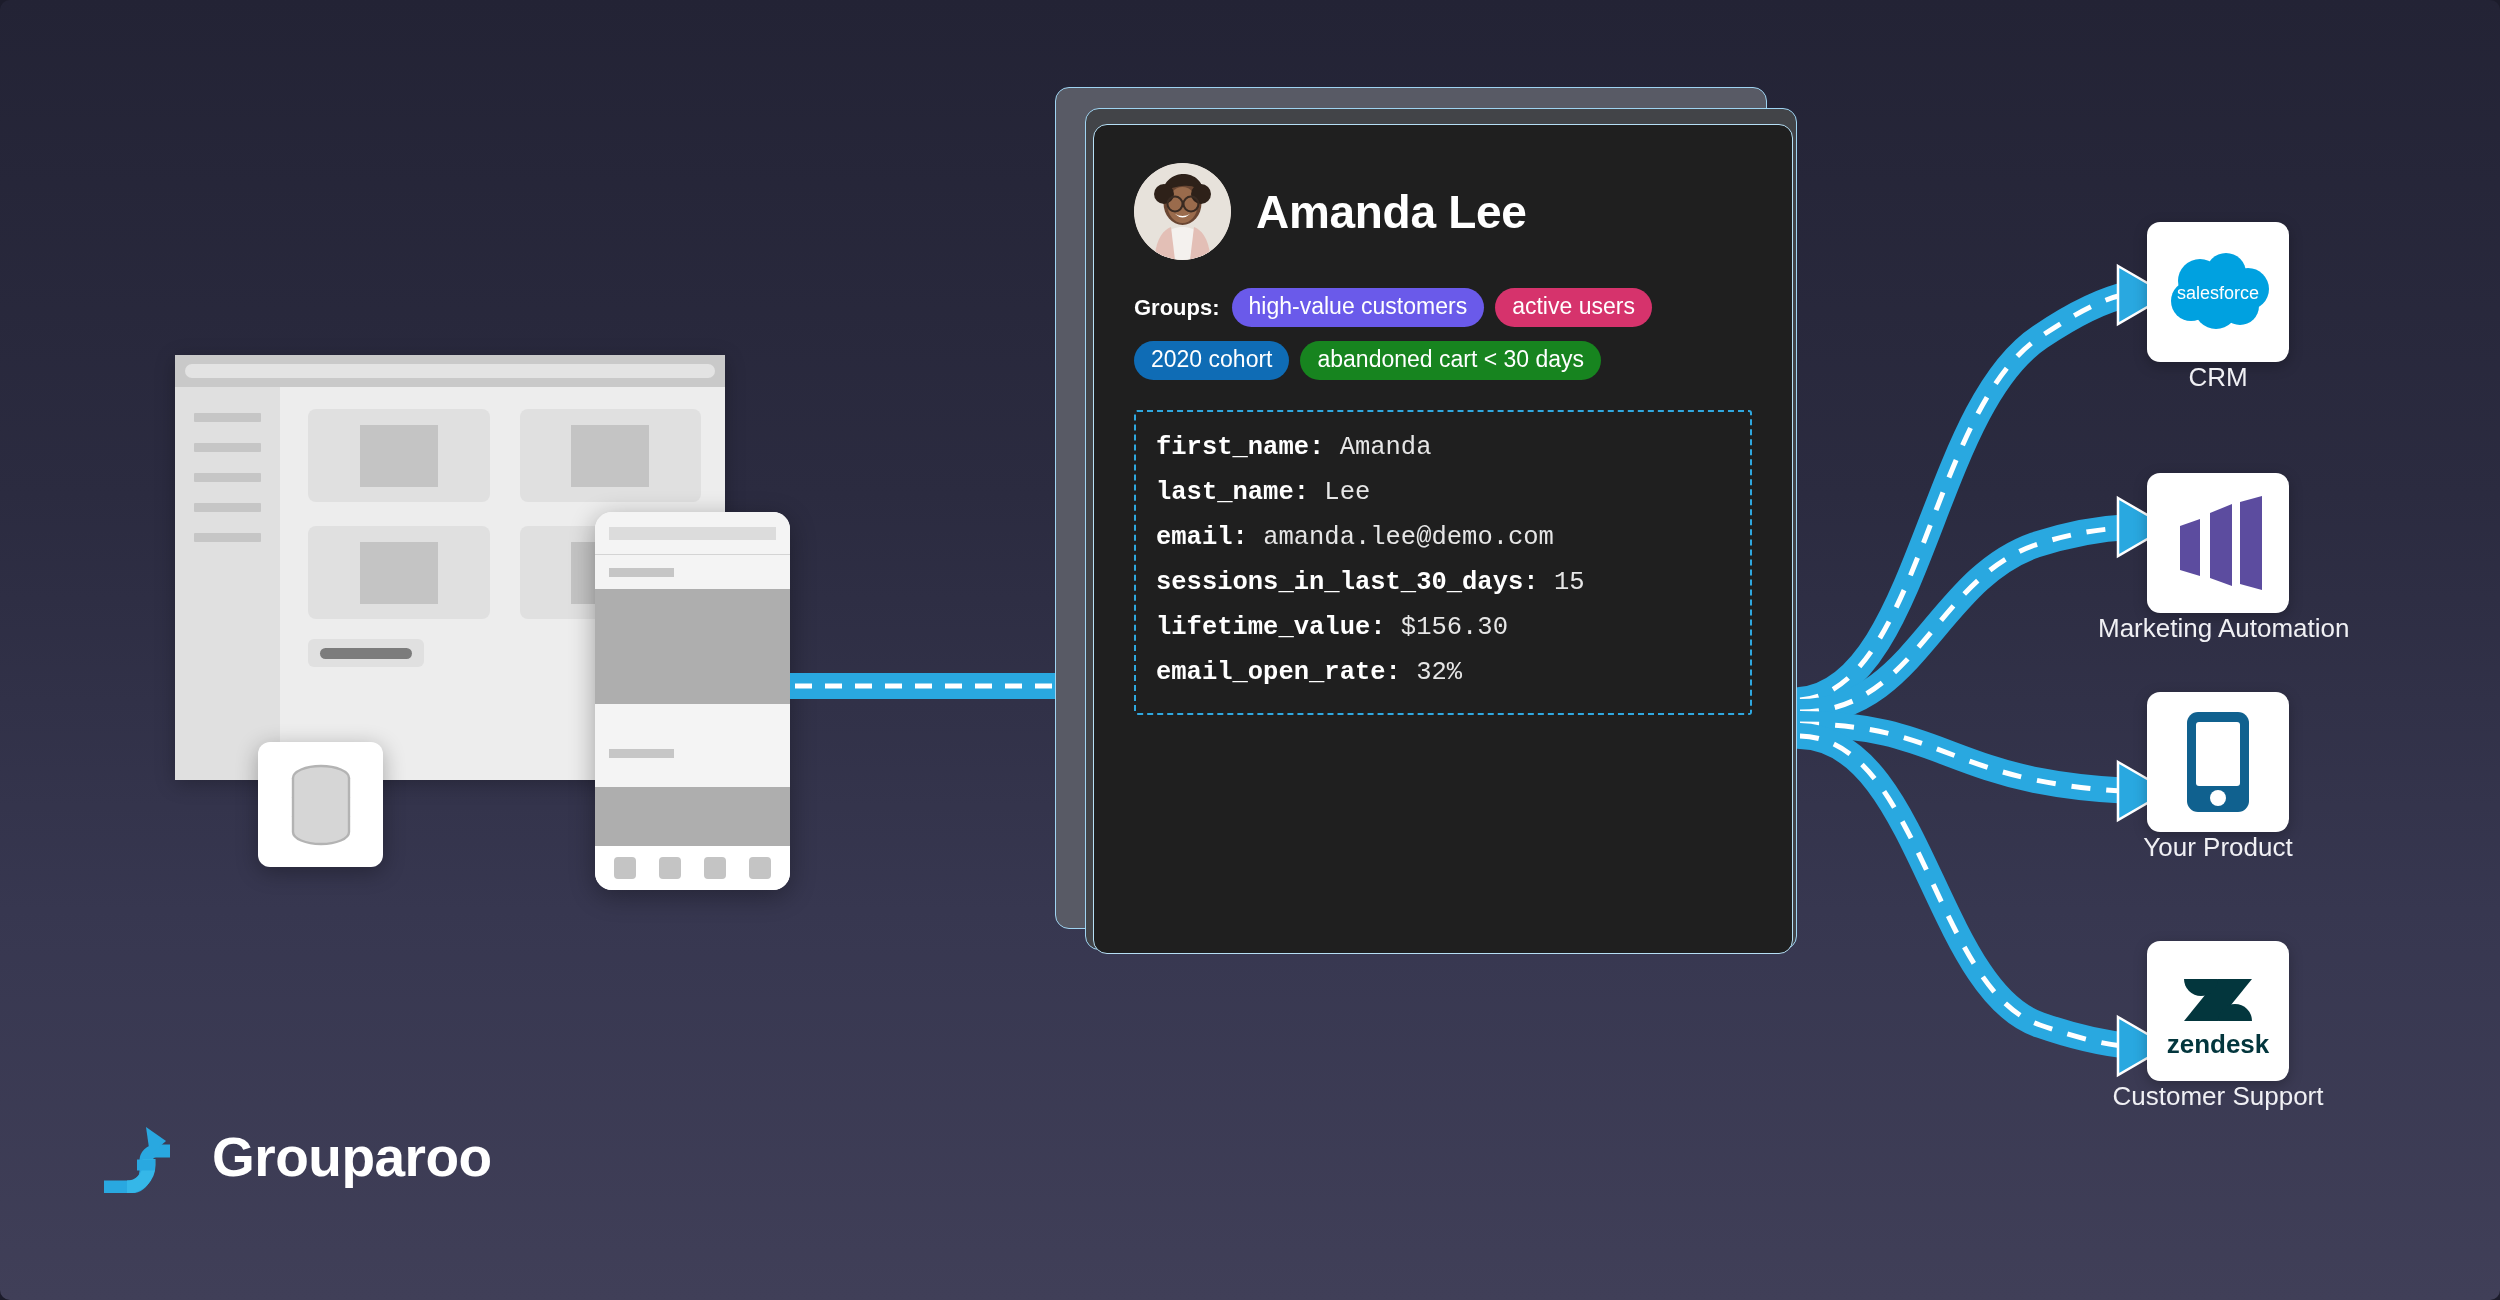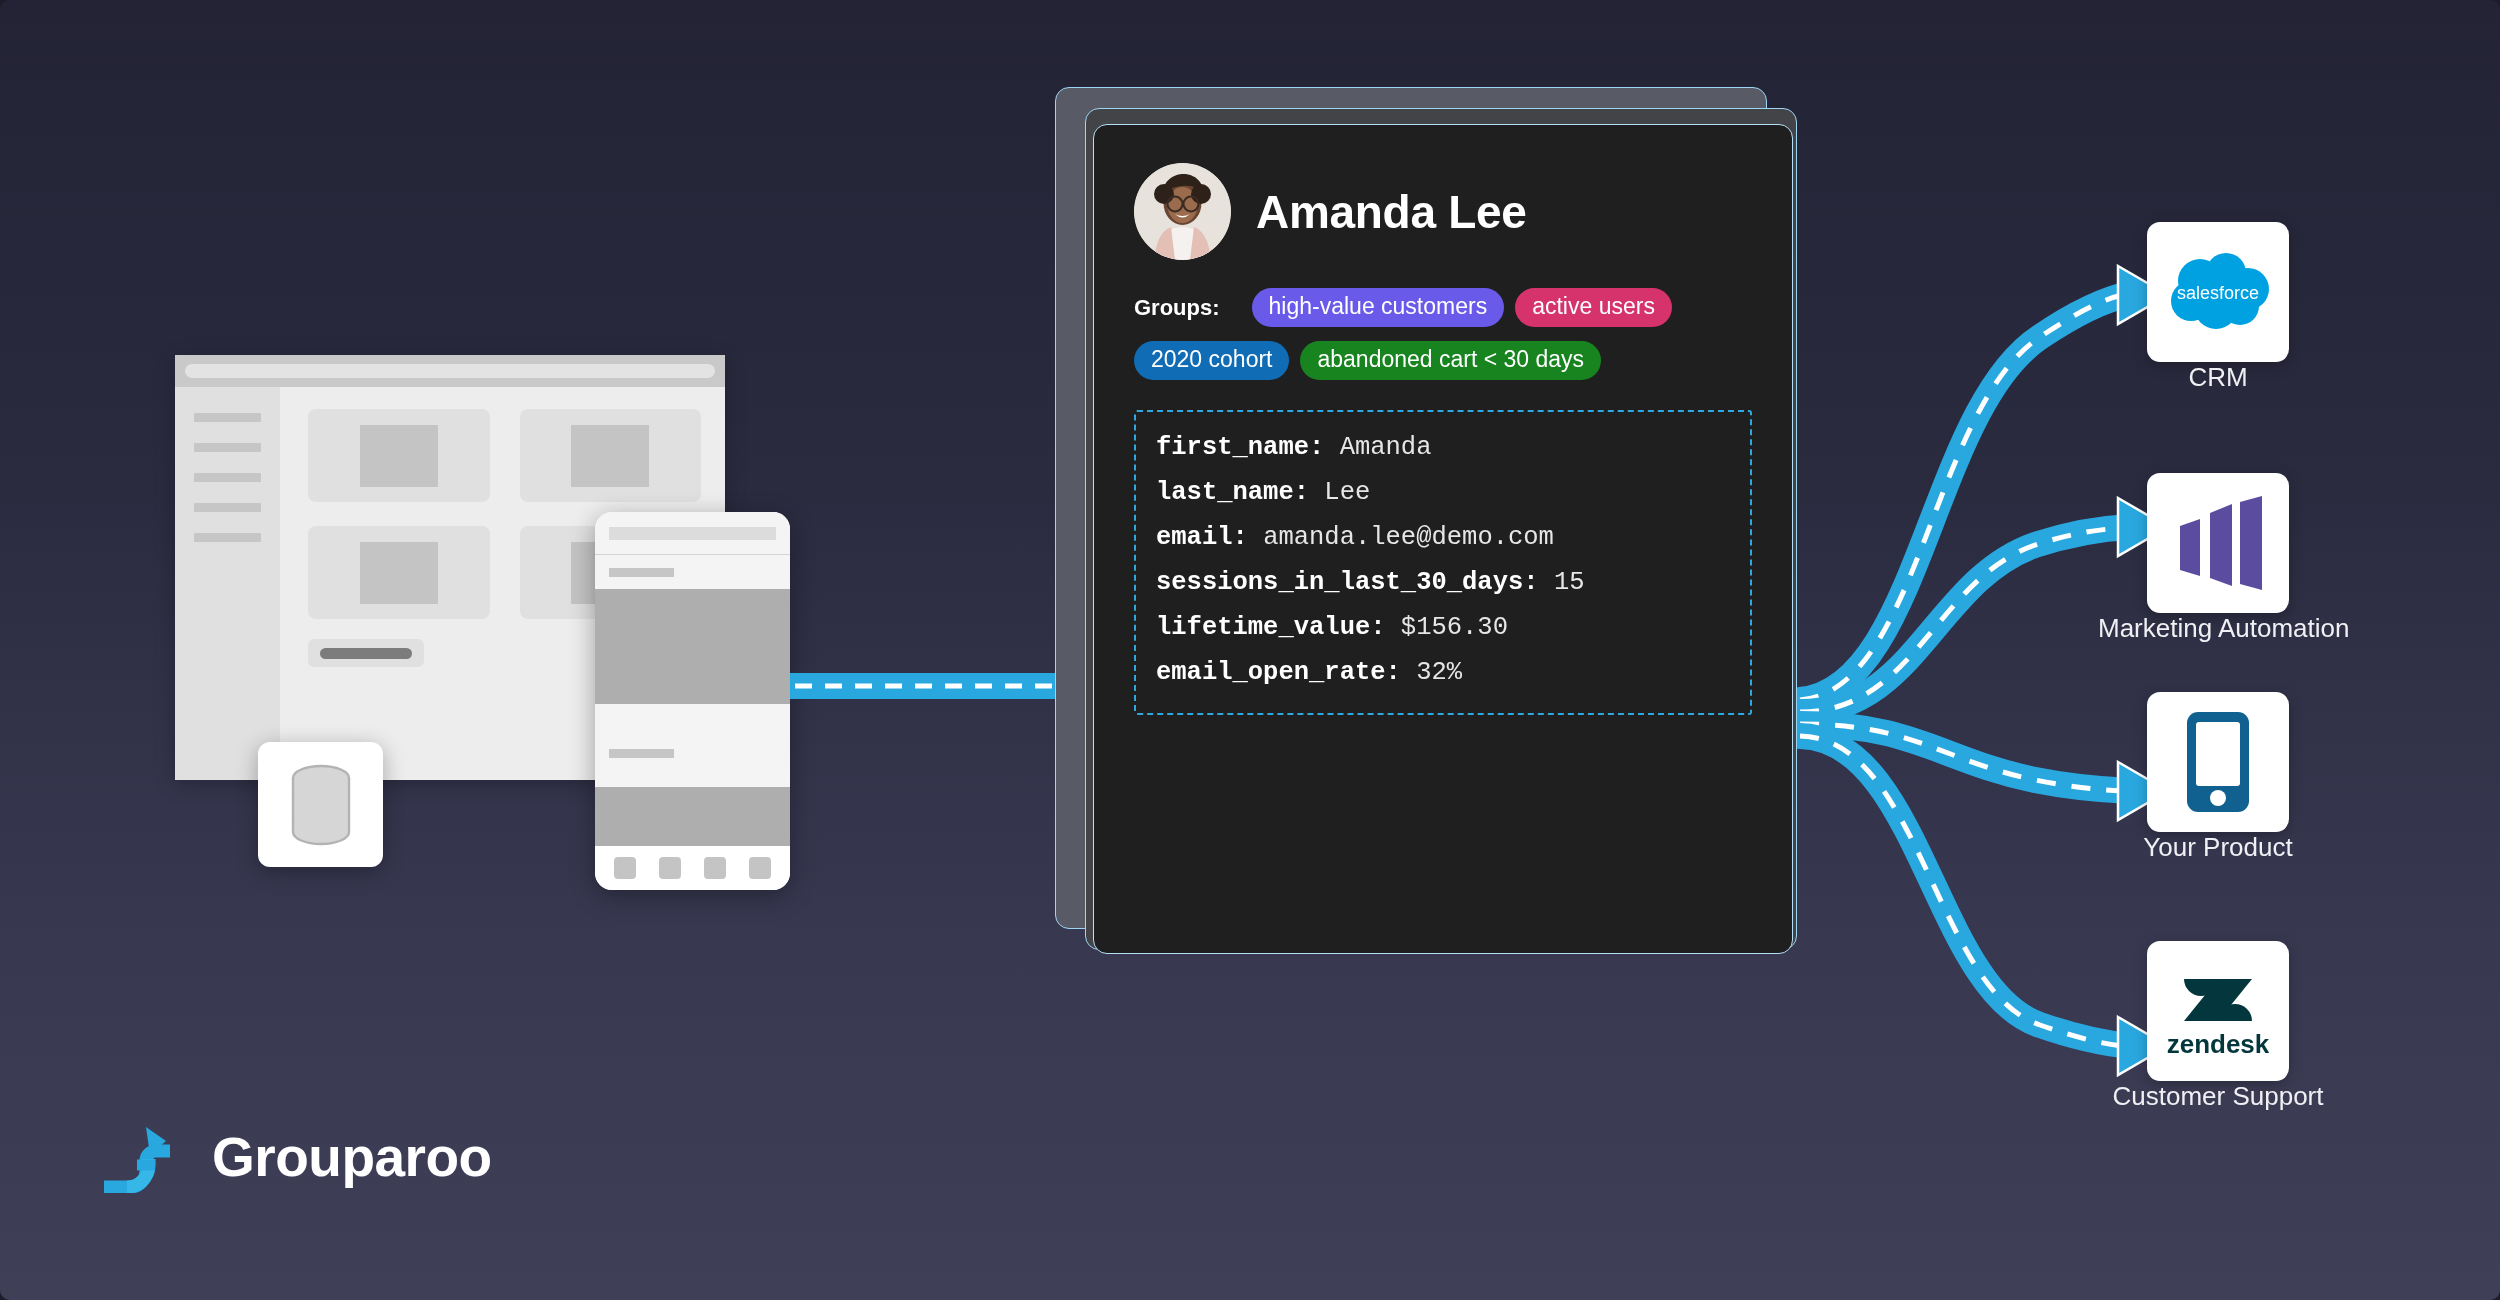--- a/index.html
+++ b/index.html
@@ -98,21 +98,21 @@
     flex: none; position: relative; background: #ddd3cb;
   }
   .profile-name {
     font-size: 46px; font-weight: bold; color: #ffffff; letter-spacing: -0.3px;
   }
 
   .groups-row {
     display: flex; align-items: center; flex-wrap: wrap; gap: 11px;
     margin-top: 28px;
   }
-  .groups-label { color: #ffffff; font-size: 22px; font-weight: bold; margin-right: 21px; }
+  .groups-label { color: #ffffff; font-size: 22px; font-weight: bold; margin-right: 1px; }
   .badge {
     color: #ffffff; font-size: 23px; padding: 7px 17px 9px 17px;
     border-radius: 22px; line-height: 1; white-space: nowrap;
   }
   .groups-row2 { display:flex; gap: 11px; margin-top: 14px; }
 
   .data-box {
     margin-top: 30px;
     border: 2px dashed #2fa8e0; border-radius: 3px;
     padding: 21px 20px 18px 20px;

